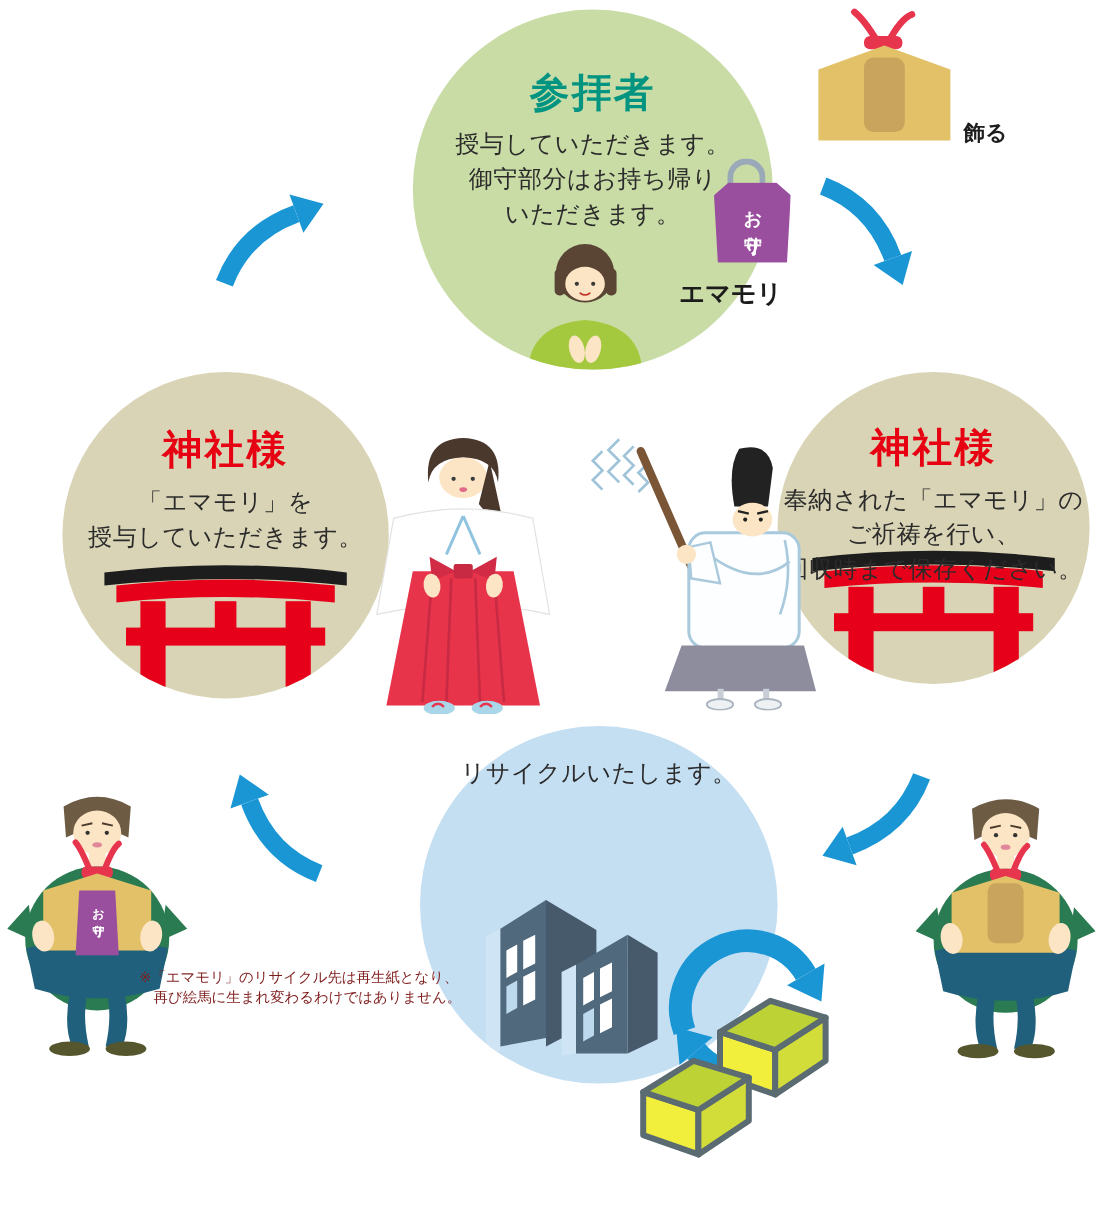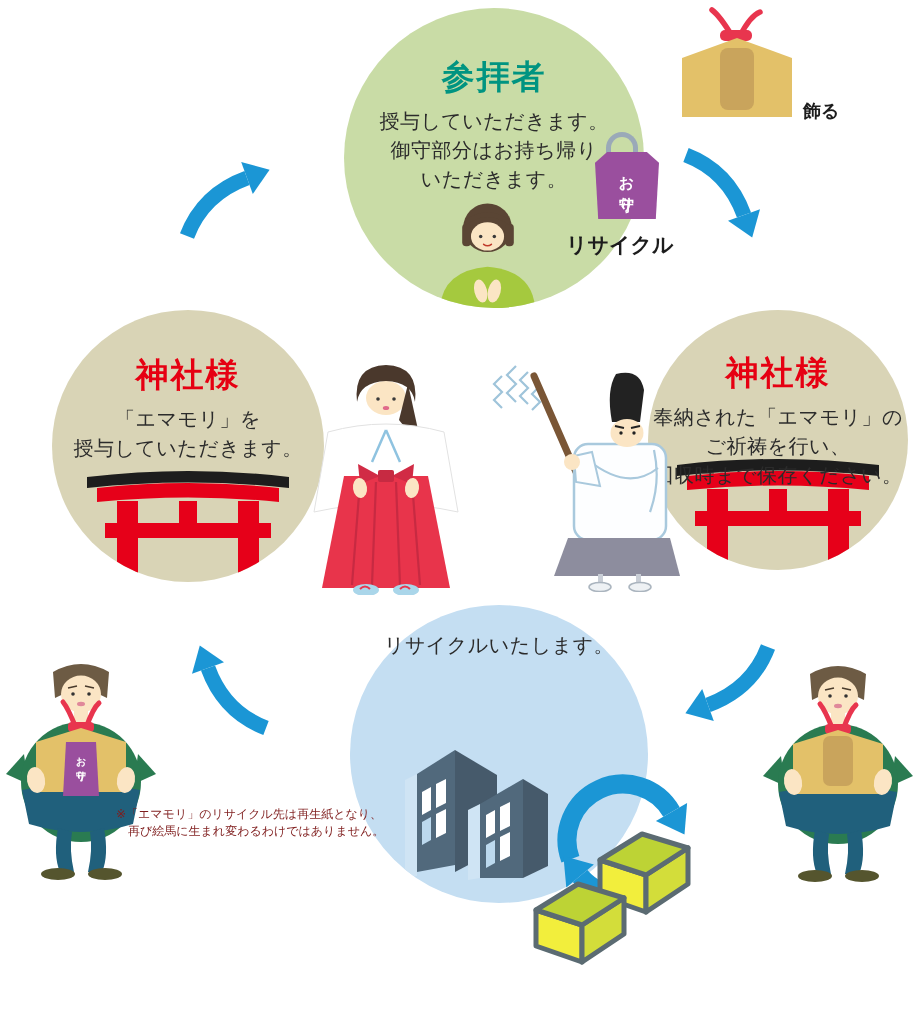--- a/index.html
+++ b/index.html
@@ -149,21 +149,21 @@
     <rect x="44" y="26" width="32" height="11" rx="5" fill="var(--cord-red)"></rect>
     <polygon points="6,54 61,34 116,54 116,113 6,113" fill="var(--ema-tan)"></polygon>
     <rect x="44" y="44" width="34" height="62" rx="8" fill="var(--ema-inner)"></rect>
   </svg>
   <div class="lbl lbl-decorate">飾る</div>
 
   <div class="abs tag-handle"></div>
   <div class="abs tag-body">
     <span class="tag-text">お守り</span>
   </div>
-  <div class="lbl lbl-takehome">リサイクル</div>
+  <div class="lbl lbl-takehome">エマモリ</div>
 
   <svg class="abs" style="left:300px;top:360px;" width="175" height="235" viewBox="0 0 175 235">
     <ellipse cx="86" cy="38" rx="20" ry="17" fill="var(--skin)"></ellipse>
     <path d="M 57,42 Q 53,6 86,5 Q 119,6 115,42 Q 112,22 86,21 Q 60,22 57,42 Z" fill="#4a382c"></path>
     <polygon points="108,24 122,88 99,60" fill="#4a382c"></polygon>
     <circle cx="78" cy="39" r="1.8" fill="#3a3a3a"></circle>
     <circle cx="94" cy="39" r="1.8" fill="#3a3a3a"></circle>
     <ellipse cx="86" cy="48" rx="3.2" ry="2" fill="#e06a8a"></ellipse>
     <path d="M 28,72 Q 86,56 144,72 L 158,152 Q 86,136 14,152 Z" fill="#ffffff" stroke="#e2e2e2" stroke-width="1"></path>
     <path d="M 86,70 L 72,102 M 86,70 L 100,102" stroke="#8fc3e0" stroke-width="2.5" fill="none"></path>

